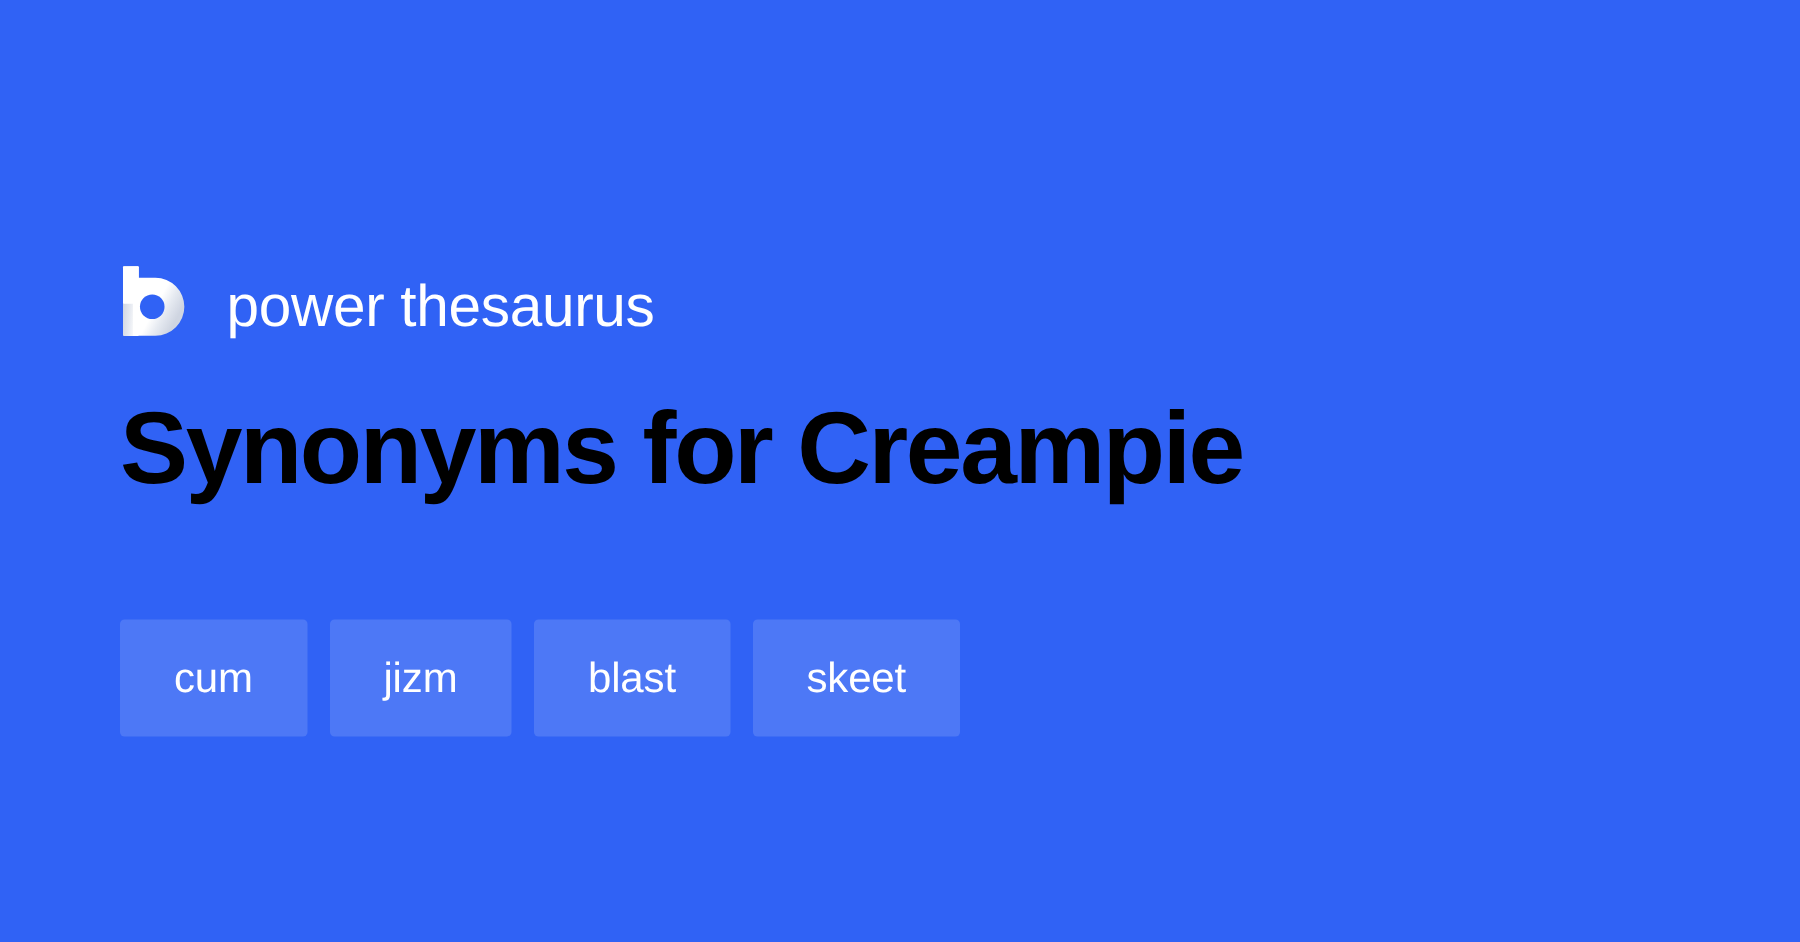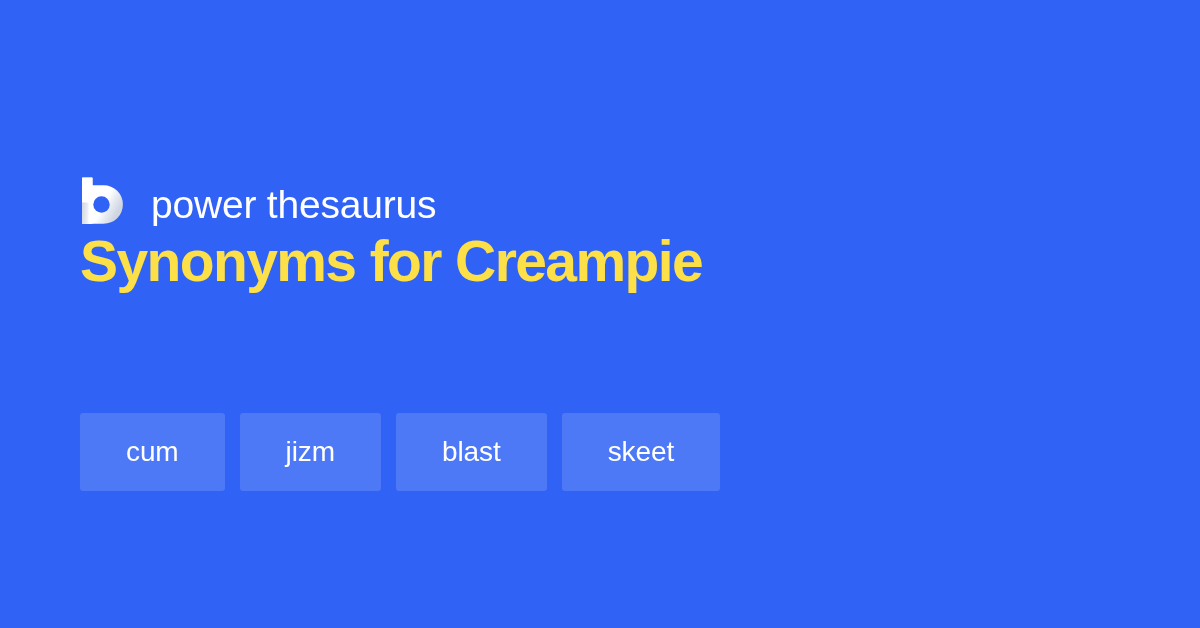--- a/index.html
+++ b/index.html
@@ -46,47 +46,47 @@
     color: #ffffff;
     line-height: 1;
     letter-spacing: -0.2px;
     white-space: nowrap;
   }
 
   
   #headline {
     position: absolute;
     left: 80px;
-    top: 231px;
+    top: 263px;
     width: 1060px;
     margin: 0;
-    font-size: 57px;
+    font-size: 68px;
     font-weight: 700;
-    color: #fde047;
+    color: #000000;
     line-height: 1.06;
     letter-spacing: -1.6px;
     white-space: nowrap;
   }
 
   
   #chips-row {
     position: absolute;
     left: 80px;
     top: 413px;
     display: flex;
     align-items: flex-start;
     gap: 15px;
   }
 
   .chip {
     background: #4d78f6;
     border-radius: 3px;
     height: 78px;
     box-sizing: border-box;
-    padding: 0 46px;
+    padding: 0 36px;
     display: flex;
     align-items: center;
     justify-content: center;
   }
 
   .chip-label {
     font-size: 28px;
     font-weight: 400;
     color: #ffffff;
     line-height: 1;

